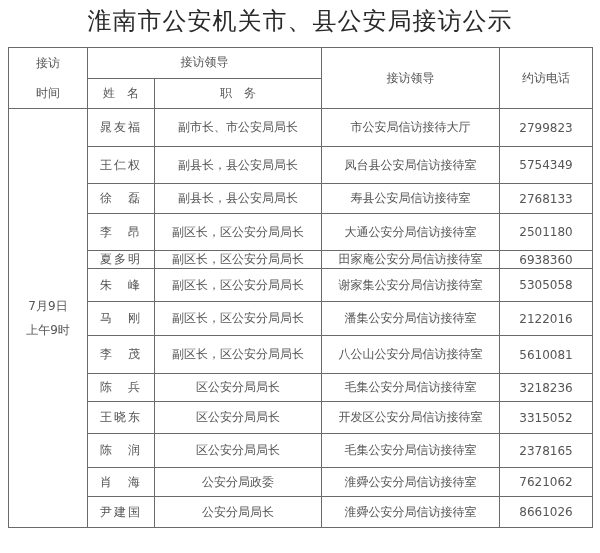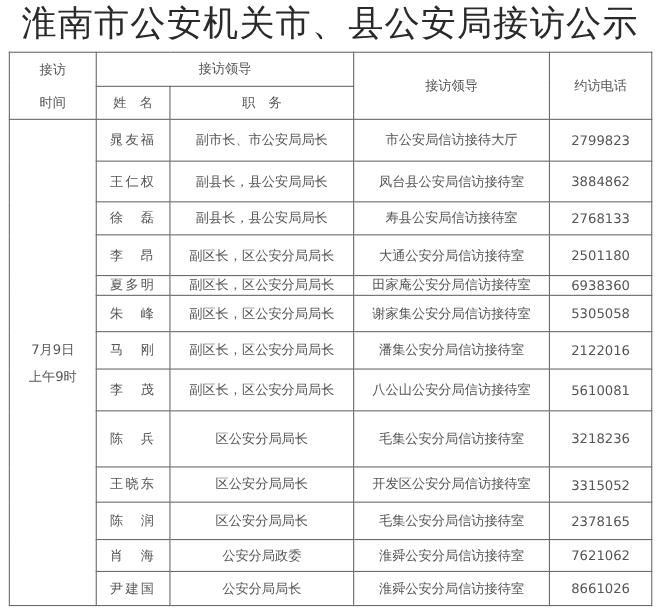--- a/index.html
+++ b/index.html
@@ -1,19 +1,19 @@
 <!DOCTYPE html>
 <html><head>
   <meta charset="utf-8">
   <style>
     html, body { margin: 0; padding: 0; background: #ffffff; }
     body { width: 600px; height: 553px; position: relative; overflow: hidden; font-family: "DejaVu Serif", "Liberation Serif", serif; }
     .title {
       position: absolute; left: 0; top: 4px; width: 600px; text-align: center;
-      font-size: 32px; color: #2a2a2a; letter-spacing: 1px; line-height: 34px;
+      font-size: 24px; color: #2a2a2a; letter-spacing: 1px; line-height: 34px;
     }
     table.grid {
       position: absolute; left: 8px; top: 47px;
       border-collapse: collapse; table-layout: fixed;
       width: 584px;
     }
     table.grid td {
       border: 1px solid #6a6a6a; padding: 0; text-align: center; vertical-align: middle;
       color: #555; font-size: 12px; font-family: "DejaVu Sans", "Liberation Sans", sans-serif;
     }
@@ -59,21 +59,21 @@
     </td>
     <td class="name">晁友福</td>
     <td>副市长、市公安局局长</td>
     <td>市公安局信访接待大厅</td>
     <td class="phone">2799823</td>
   </tr>
   <tr style="height:37px">
     <td class="name">王仁权</td>
     <td>副县长，县公安局局长</td>
     <td>凤台县公安局信访接待室</td>
-    <td class="phone">3884862</td>
+    <td class="phone">5754349</td>
   </tr>
   <tr style="height:30px">
     <td class="name">徐　磊</td>
     <td>副县长，县公安局局长</td>
     <td>寿县公安局信访接待室</td>
     <td class="phone">2768133</td>
   </tr>
   <tr style="height:37px">
     <td class="name">李　昂</td>
     <td>副区长，区公安分局局长</td>
@@ -97,21 +97,21 @@
     <td>副区长，区公安分局局长</td>
     <td>潘集公安分局信访接待室</td>
     <td class="phone">2122016</td>
   </tr>
   <tr style="height:38px">
     <td class="name">李　茂</td>
     <td>副区长，区公安分局局长</td>
     <td>八公山公安分局信访接待室</td>
     <td class="phone">5610081</td>
   </tr>
-  <tr style="height:51px">
+  <tr style="height:28px">
     <td class="name">陈　兵</td>
     <td>区公安分局局长</td>
     <td>毛集公安分局信访接待室</td>
     <td class="phone">3218236</td>
   </tr>
   <tr style="height:32px">
     <td class="name">王晓东</td>
     <td>区公安分局局长</td>
     <td>开发区公安分局信访接待室</td>
     <td class="phone">3315052</td>

